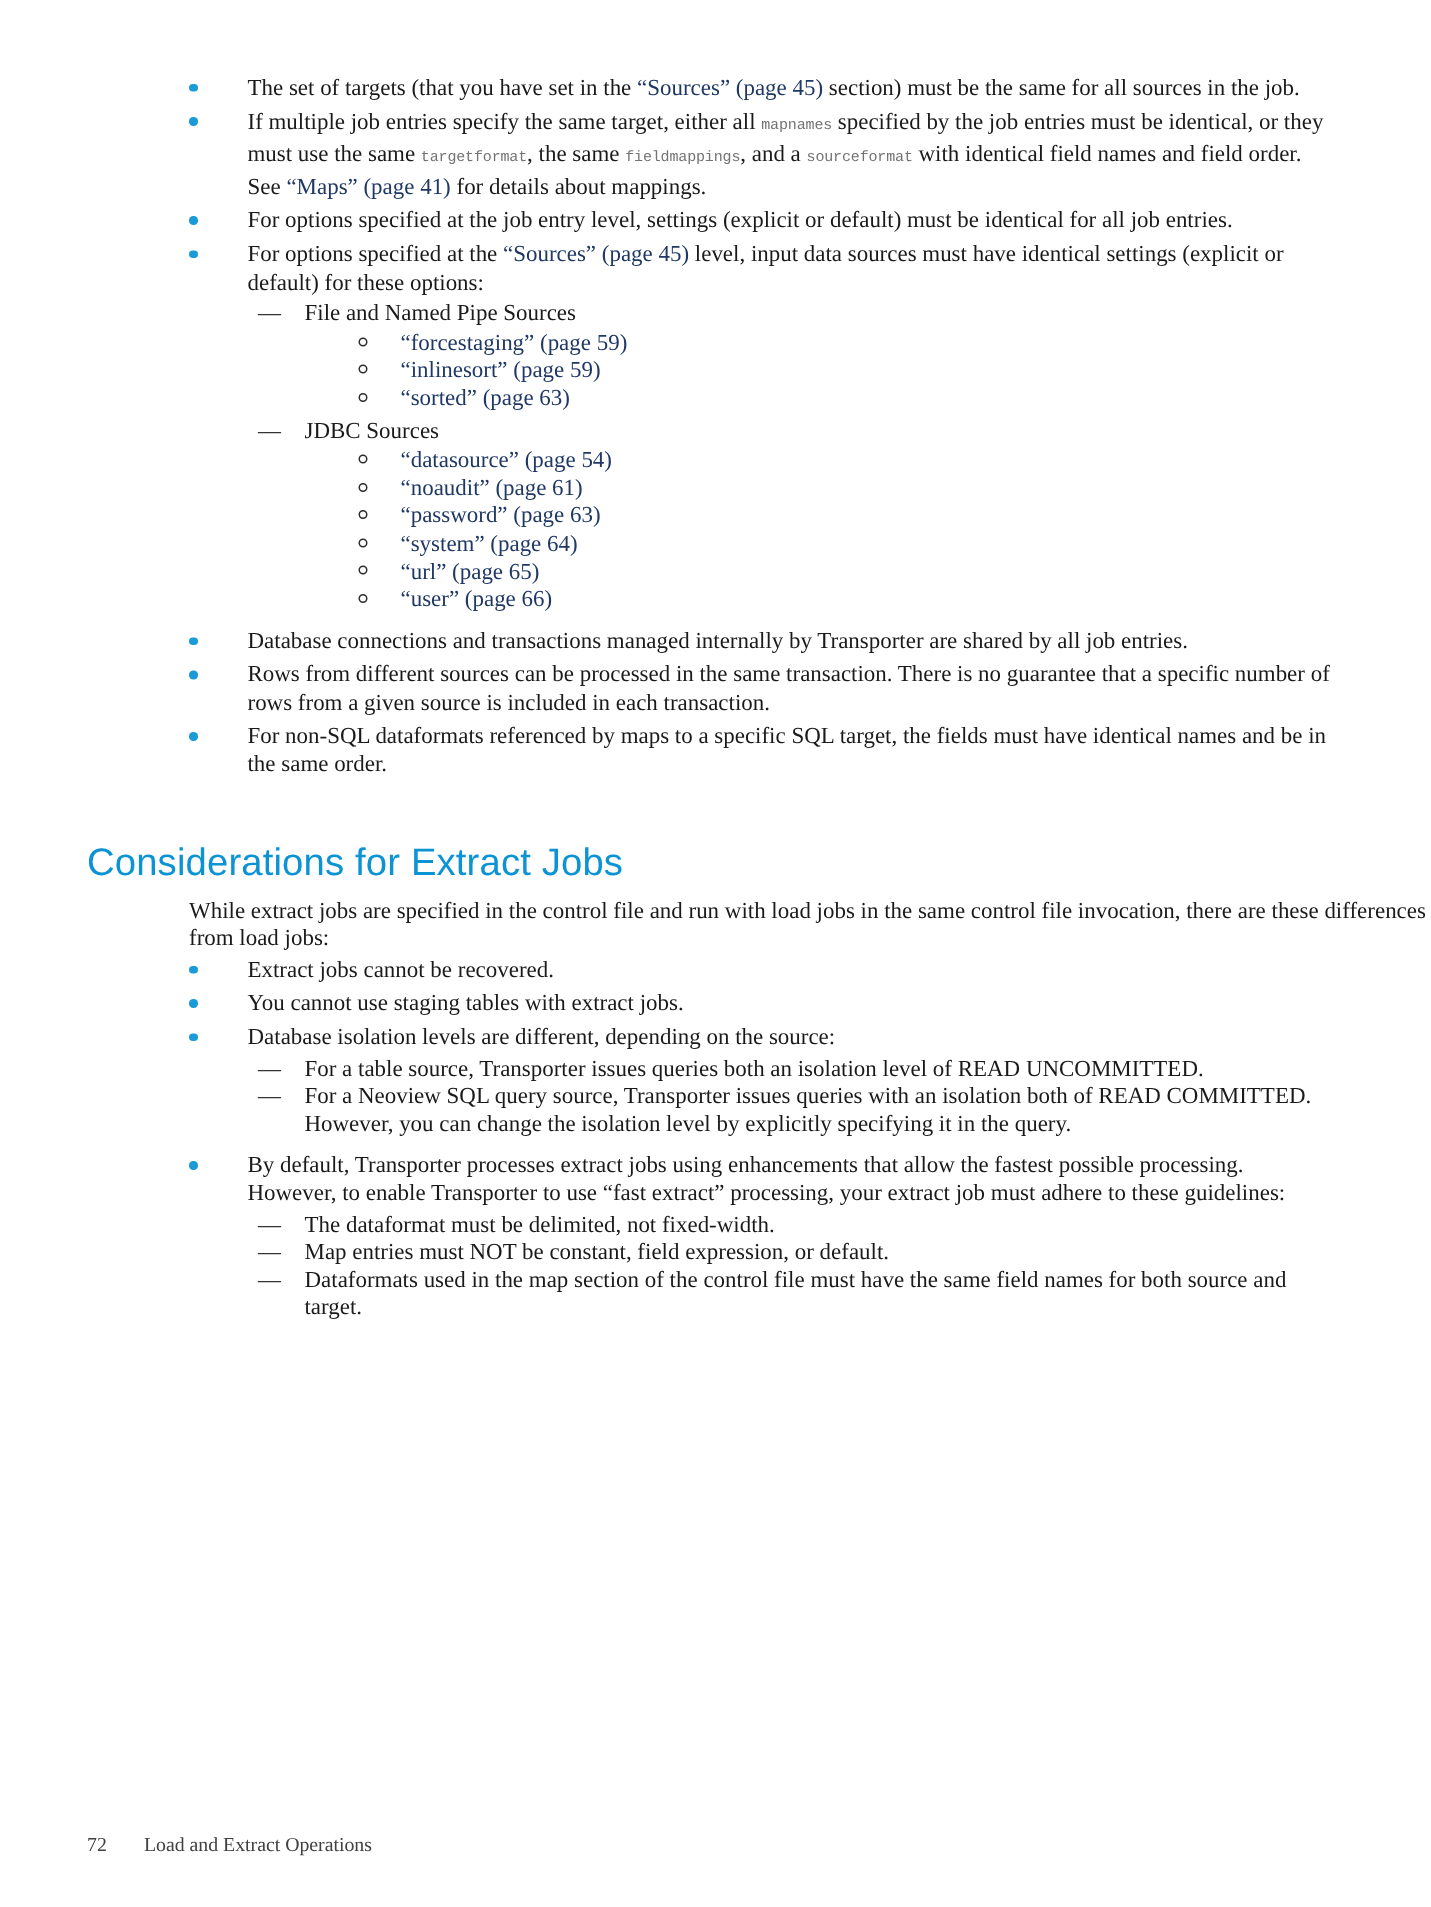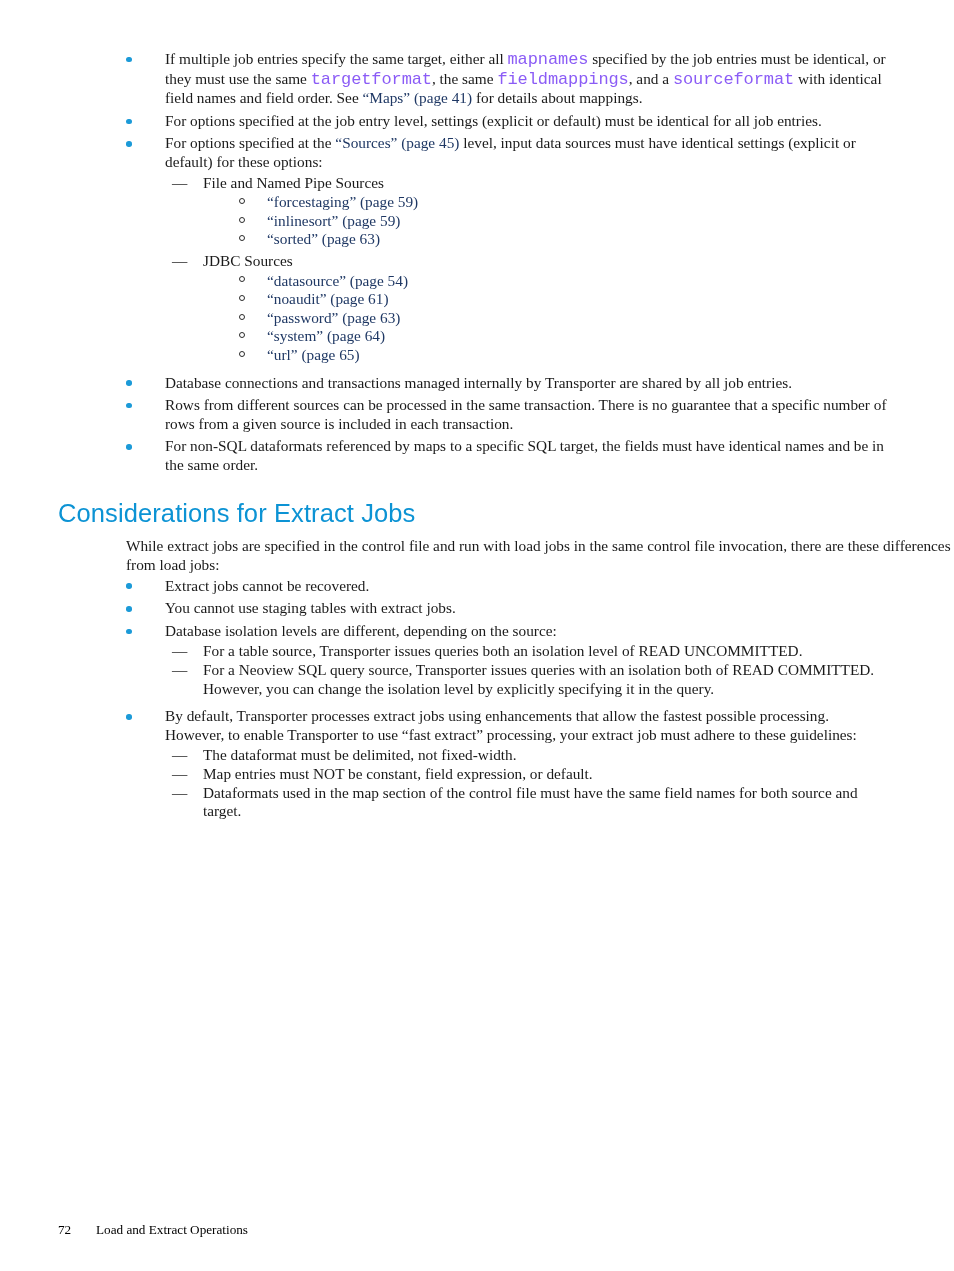--- a/index.html
+++ b/index.html
@@ -115,76 +115,80 @@
   
   .li > .lvl2 { margin-top: 2px; }
   .li > .lvl3 { margin-top: 1px; }
 
   
   .xref {
     color: #1f3864;
   }
   .code {
     font-family: "Liberation Mono", "DejaVu Sans Mono", monospace;
-    font-size: 17px;
+    font-size: 10px;
     letter-spacing: -0.1px;
-    color: #8b5cf6;
+    color: #737373;
   }
 
   
   .h1 {
     position: relative;
     margin: 0;
     padding: 0 0 0 58px;
     font-family: "Liberation Sans", "DejaVu Sans", sans-serif;
     font-weight: 400;
     font-size: 25.5px;
     line-height: 30px;
     color: #0c93d4;
     letter-spacing: 0.1px;
   }
 
-  .heading-block { margin-top: 24px; margin-bottom: 9px; }
+  .heading-block { margin-top: 40px; margin-bottom: 9px; }
 
   
   .para {
     padding-left: 126px;
     font-size: 15.3px;
     line-height: 18.6px;
     color: #1a1a1a;
     margin: 0 0 2px 0;
   }
   .group-gap  { height: 5px; }
 
   
   .footer {
     position: absolute;
     left: 58px;
     top: 1222px;
     font-family: "Liberation Serif", "DejaVu Serif", serif;
     font-size: 13.2px;
     line-height: 16px;
-    color: #000000;
+    color: #404040;
     white-space: nowrap;
   }
   .footer .pageno { display: inline-block; min-width: 38px; }
   .footer .chapter { display: inline-block; }
 
   
   .lvl1 > .li { padding-right: 62px; }
 </style>
 </head>
 <body>
 
 <div class="page">
 
   <div class="content">
 
     <ul class="lvl1">
 
+      <li class="li">
+        <span class="marker"><span class="dot"></span></span>
+        <span><span>The set of targets (that you have set in the </span><span class="xref">“Sources” (page 45)</span><span> section) must be the same for all sources in the job.</span></span>
+      </li>
 
       <li class="li">
         <span class="marker"><span class="dot"></span></span>
         <span><span>If multiple job entries specify the same target, either all </span><span class="code">mapnames</span><span> specified by the job entries must be identical, or they must use the same </span><span class="code">targetformat</span><span>, the same </span><span class="code">fieldmappings</span><span>, and a </span><span class="code">sourceformat</span><span> with identical field names and field order. See </span><span class="xref">“Maps” (page 41)</span><span> for details about mappings.</span></span>
       </li>
 
       <li class="li">
         <span class="marker"><span class="dot"></span></span>
         <span>For options specified at the job entry level, settings (explicit or default) must be identical for all job entries.</span>
       </li>
@@ -232,20 +236,24 @@
                 <span class="marker"><span class="ring"></span></span>
                 <span class="xref">“password” (page 63)</span>
               </li>
               <li class="li">
                 <span class="marker"><span class="ring"></span></span>
                 <span class="xref">“system” (page 64)</span>
               </li>
               <li class="li">
                 <span class="marker"><span class="ring"></span></span>
                 <span class="xref">“url” (page 65)</span>
+              </li>
+              <li class="li">
+                <span class="marker"><span class="ring"></span></span>
+                <span class="xref">“user” (page 66)</span>
               </li>
             </ul>
           </li>
 
         </ul>
       </li>
 
       <div class="group-gap"></div>
 
       <li class="li">

